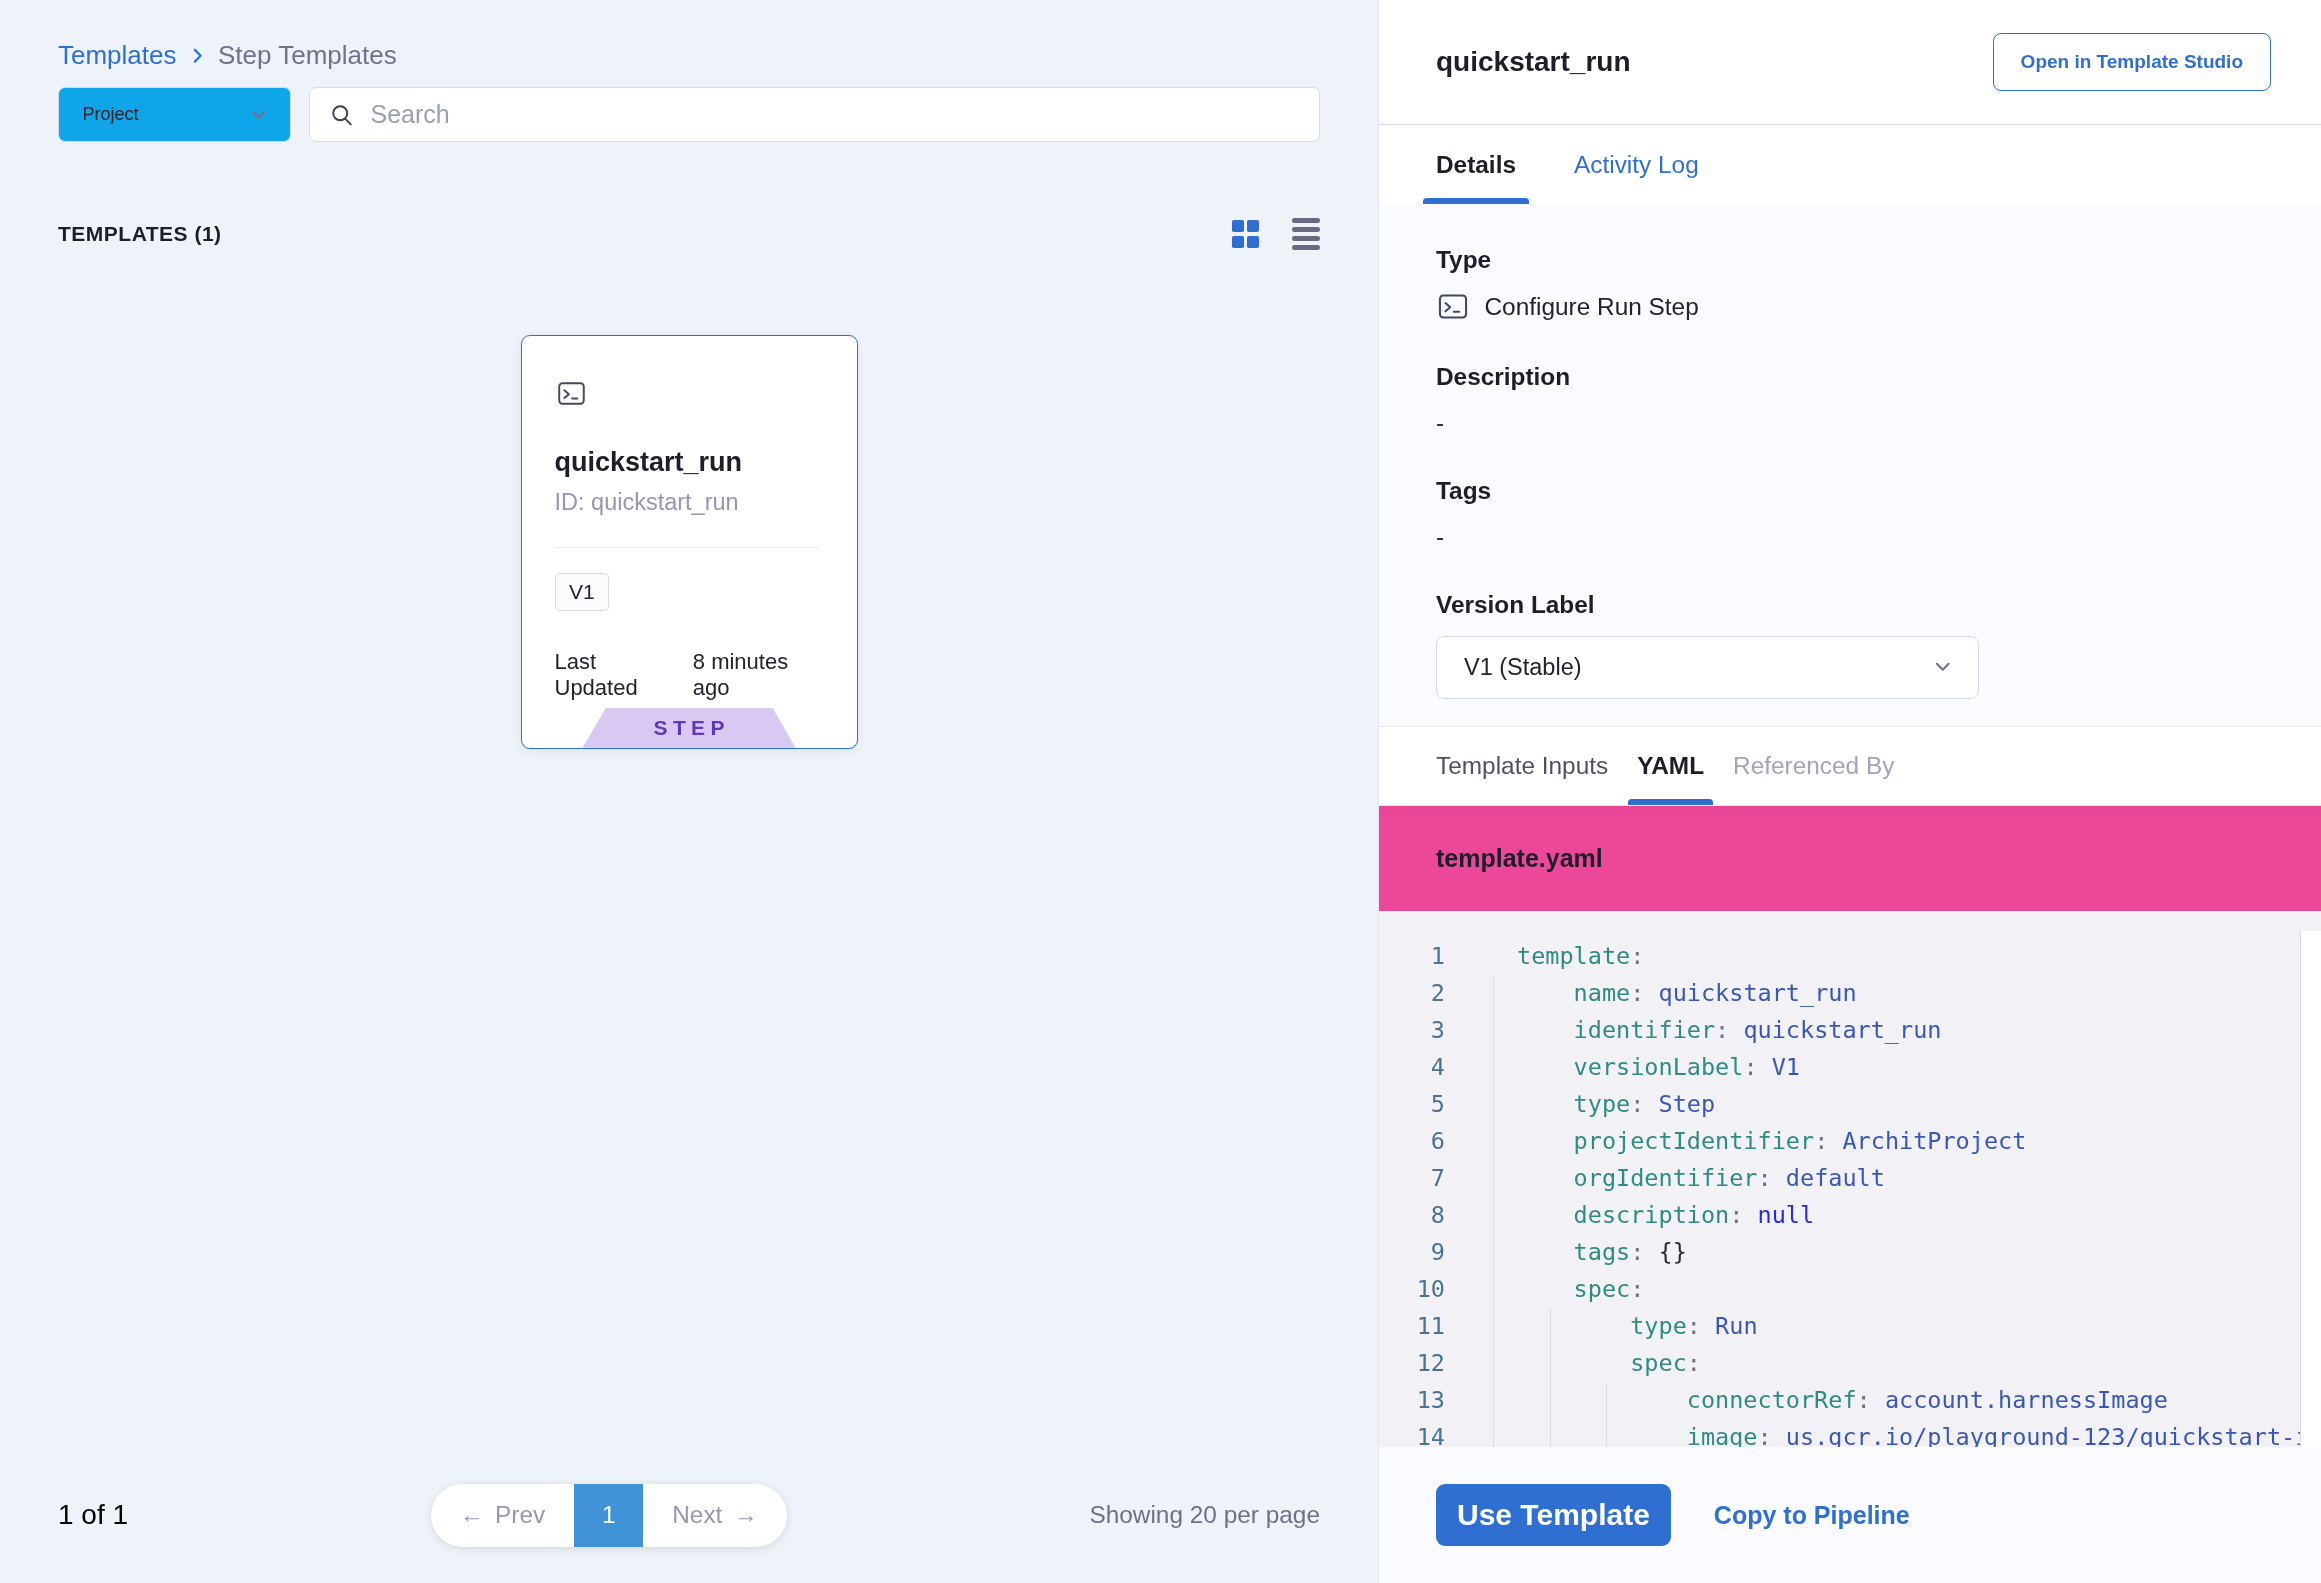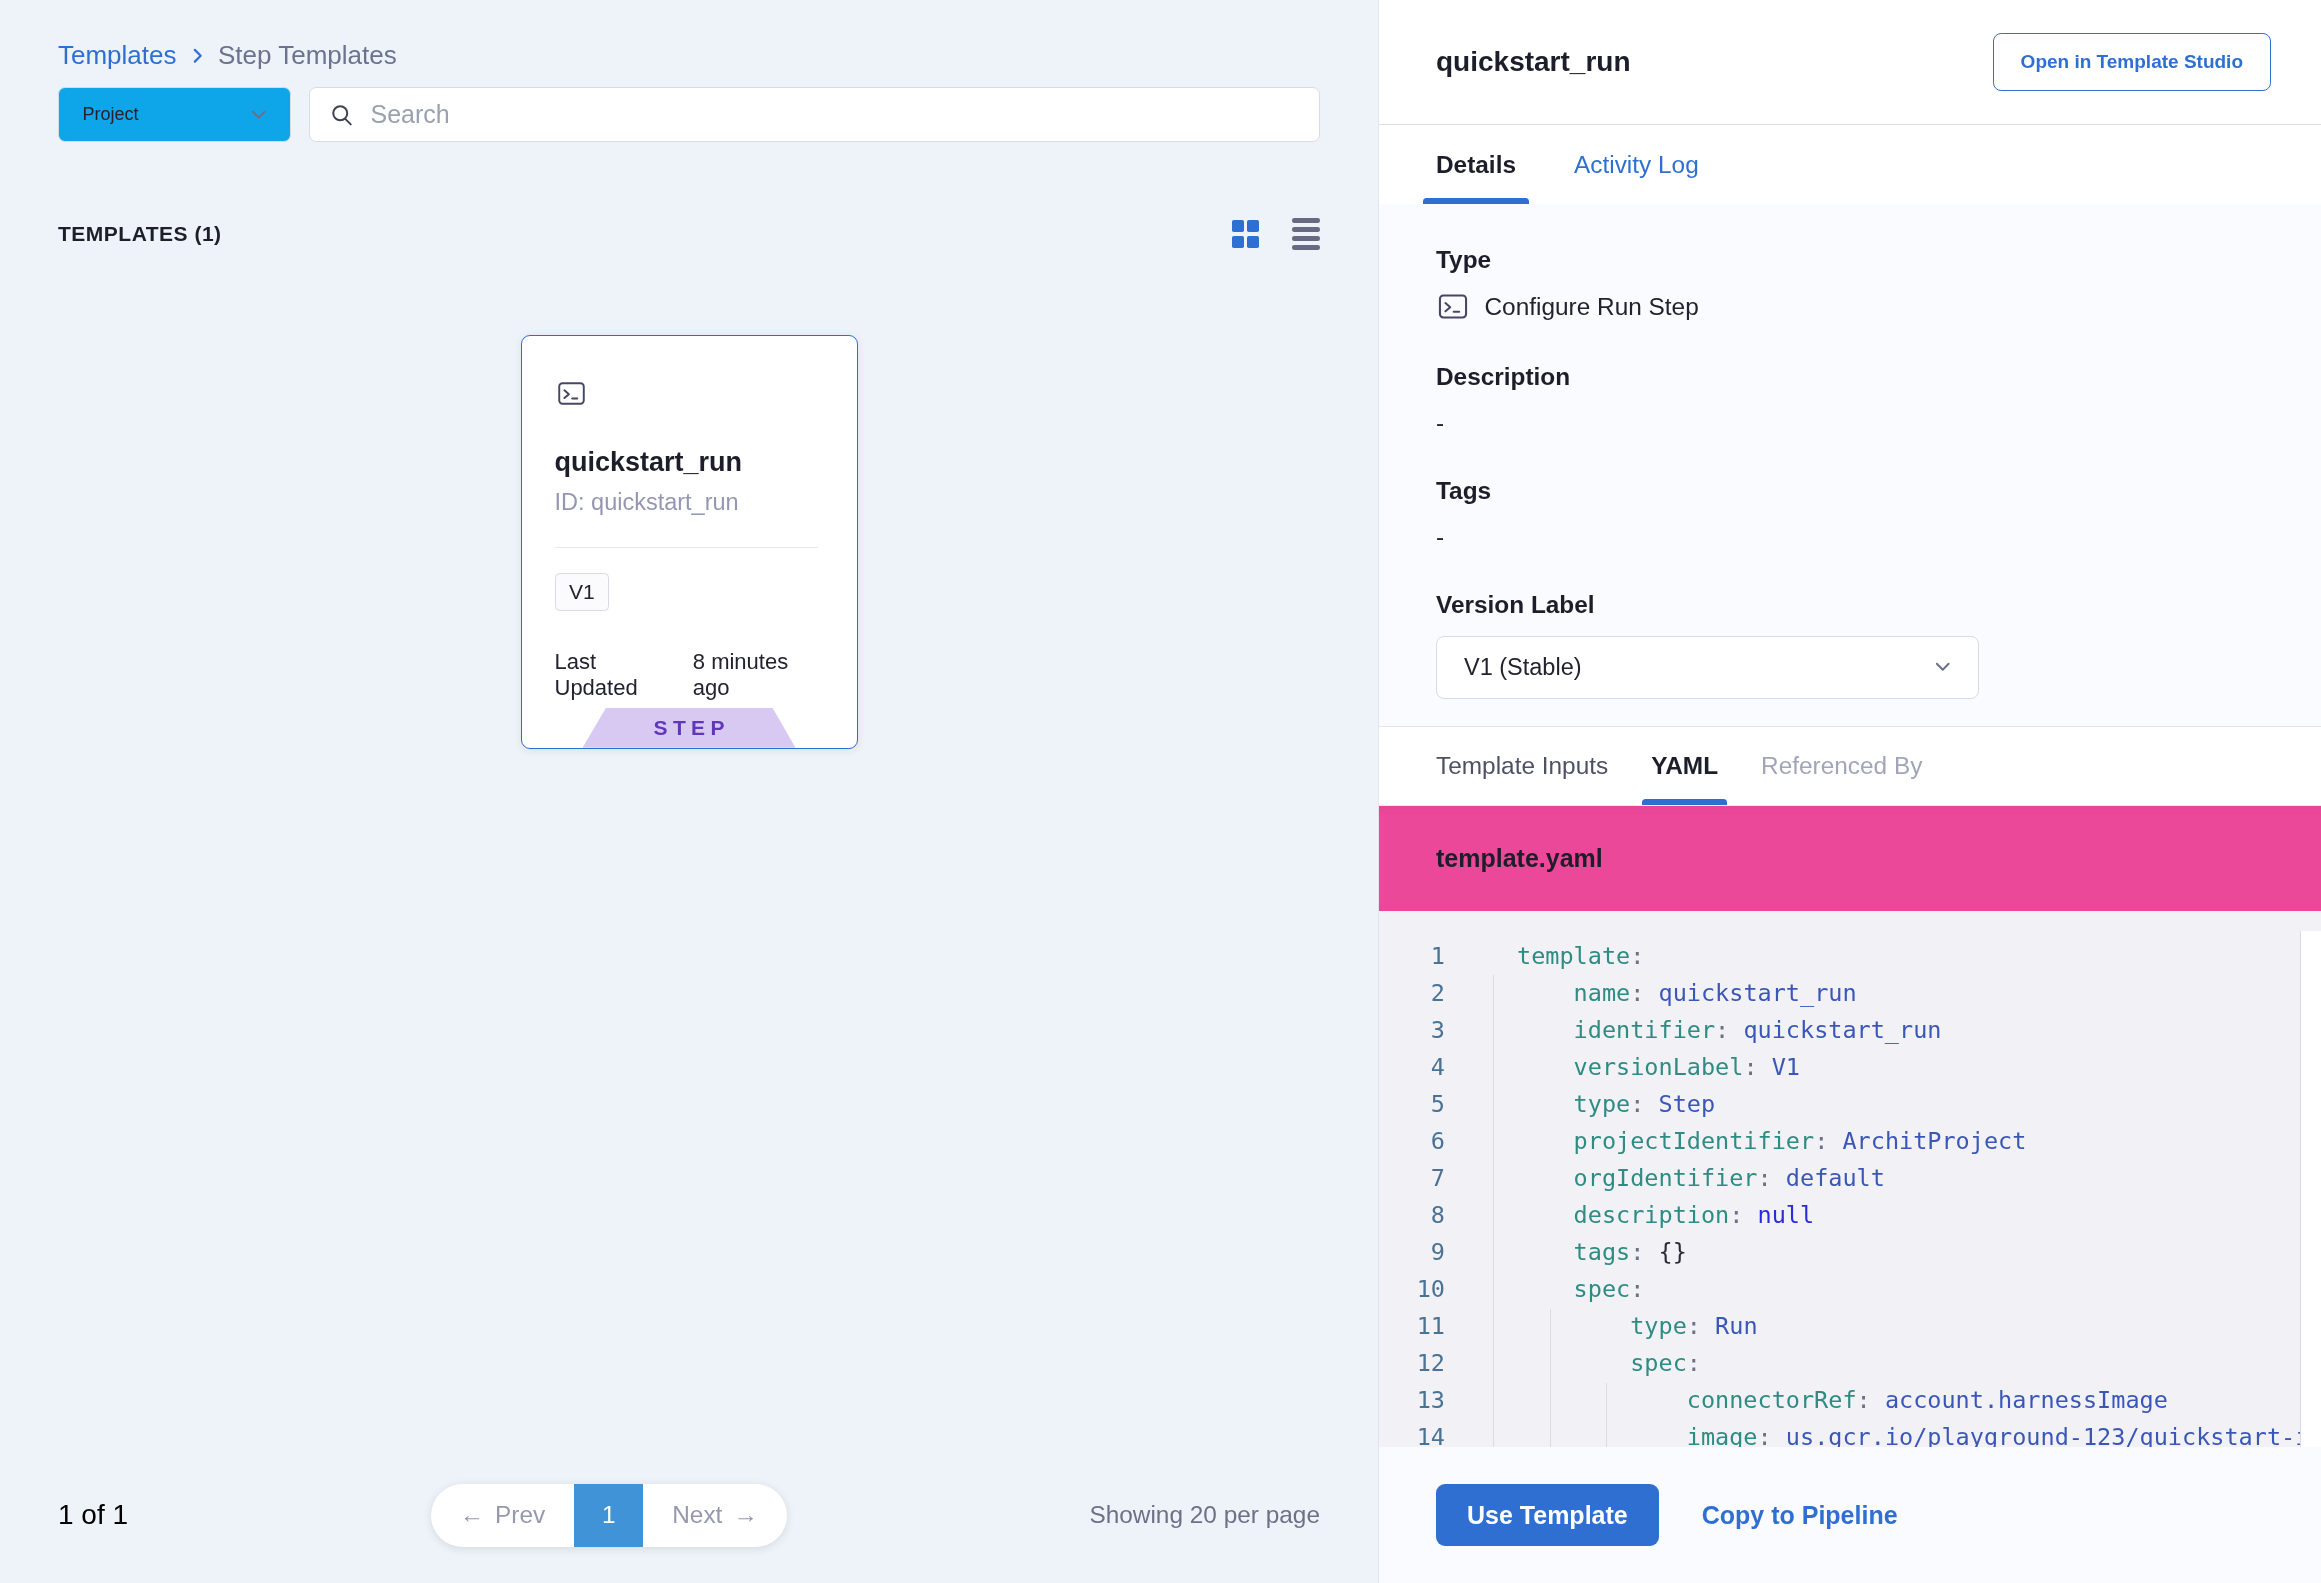--- a/index.html
+++ b/index.html
@@ -86,21 +86,21 @@
   .dp-details { height:522px; padding:42px 57px 0 57px; }
   .field-label { font-size:24.4px; font-weight:700; color:#1d1e29; }
   .type-row { display:flex; align-items:center; gap:14.5px; margin-top:16.3px; font-size:24.4px; }
   .field-value { font-size:24.4px; margin-top:18px; }
   .fgap { margin-top:40px; }
   .version-select { width:543px; height:63px; margin-top:16.3px; background:#fff;
     border:0.9px solid #d8dae6; border-radius:8.1px; display:flex; align-items:center;
     justify-content:space-between; padding:0 23.5px 0 27px; font-size:23.5px; cursor:pointer; }
 
   .dp-subtabs { height:80px; background:#fff; border-top:0.9px solid #e3e5ef;
-    border-bottom:0.9px solid #e9ebf3; display:flex; align-items:flex-end; gap:43px;
+    border-bottom:0.9px solid #e9ebf3; display:flex; align-items:flex-end; gap:29px;
     padding:0 57px; }
   .subtab { position:relative; height:100%; display:flex; align-items:center;
     font-size:24.4px; color:#4e5065; cursor:pointer; }
   .subtab.active { font-weight:700; color:#1d1e29; }
   .subtab.active::after { content:""; position:absolute; left:-9px; right:-9px; bottom:0;
     height:6.3px; background:#2f6fd2; border-radius:3.6px 3.6px 0 0; }
   .subtab.dim { color:#a2a4ba; }
 
   .dp-filehead { height:105px; background:#ec4899; display:flex; align-items:center;
     padding:0 57px; box-shadow:inset 0 12.7px 12.7px -12.7px rgba(40,41,61,0.06); }
@@ -120,21 +120,21 @@
     font-family:"DejaVu Sans Mono", monospace; font-size:23.5px; }
   .guide { position:absolute; width:0.9px; background:#d9dbe6; bottom:0; }
   .g1 { left:0; top:64px; }
   .g2 { left:4ch; top:398px; }
   .g3 { left:8ch; top:472px; }
   .vtrack { position:absolute; right:0; top:20px; bottom:0; width:22px; background:#fff;
     border-left:0.9px solid #d8d9e2; z-index:2; }
 
   .dp-footer { height:136px; display:flex; align-items:center; gap:43px; padding:0 57px; }
   .btn-primary { height:62px; background:#2f6fd2; border:none; border-radius:9px;
-    color:#fff; font-size:25px; font-weight:700; padding:0 31px; cursor:pointer;
+    color:#fff; font-size:30px; font-weight:700; padding:0 21px; cursor:pointer;
     font-family:"Liberation Sans",sans-serif; }
   .link-action { font-size:25px; font-weight:700; color:#2f6fd2; text-decoration:none;
     cursor:pointer; }
 
   svg { display:block; }
 </style>
 </head>
 <body>
 
 <div class="left-panel">

